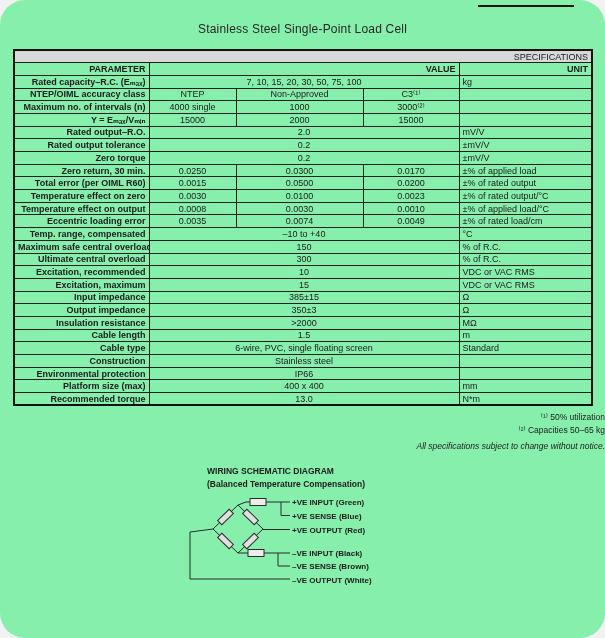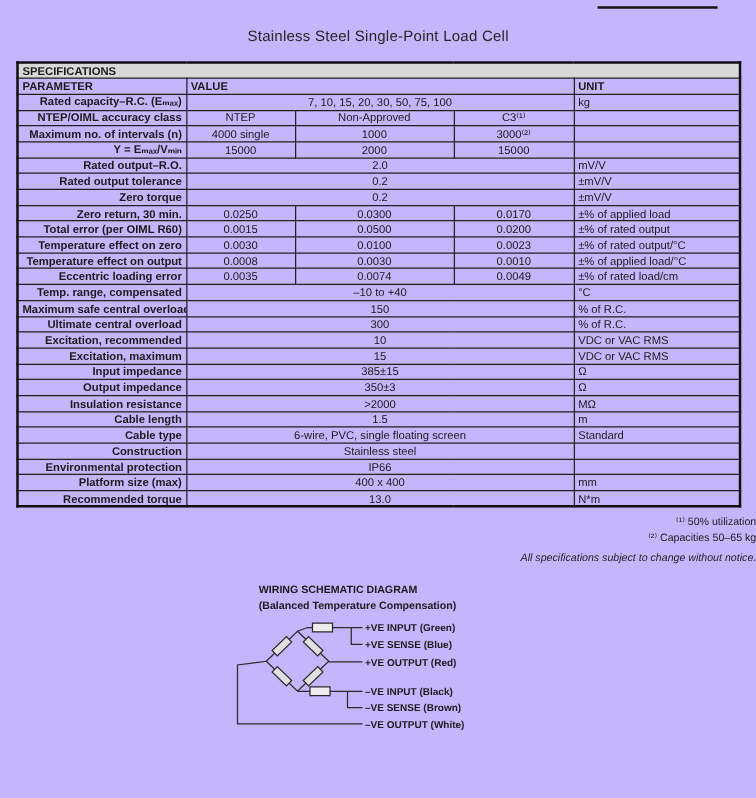--- a/index.html
+++ b/index.html
@@ -1,31 +1,31 @@
 <!DOCTYPE html>
 <html><head>
 <meta charset="utf-8">
 <style>
   * { margin:0; padding:0; box-sizing:border-box; }
   html,body { background:#f2f2f2; }
   .page {
-    width:605px; height:638px; position:relative; background:#c4b5fd;
+    width:605px; height:638px; position:relative; background:#86efac;
     font-family:"Liberation Sans","DejaVu Sans",sans-serif; color:#1b1b1b;
-    overflow:hidden; margin:0 auto;
+    overflow:hidden; margin:0 auto;border-radius:25px;
   }
   .header-rule { position:absolute; top:5px; left:478px; width:96px; height:2px; background:#141414; }
   .title { padding-top:22px; text-align:center; font-size:12px; color:#262626; letter-spacing:0.2px; }
 
   table.specs { border-collapse:collapse; table-layout:fixed; width:578px; margin:13px 0 0 13px;
                 border:2px solid #111; }
   table.specs td { border:1px solid #202020; font-size:9px; height:12.7px; padding:0 3px;
                    overflow:hidden; white-space:nowrap; color:#1b1b1b; }
-  td.section { background:#d8d8d8; font-weight:bold; font-size:9.5px; padding-left:4px;
-               border-bottom:2px solid #111; }
-  td.colhead { font-weight:bold; text-align:left; }
+  td.section { background:#d8d8d8; font-weight:normal; font-size:9.5px; padding-left:4px;
+               border-bottom:2px solid #111;text-align:right; }
+  td.colhead { font-weight:bold; text-align:right; }
   td.param   { font-weight:bold; text-align:right; }
   td.val     { text-align:center; }
   td.unit    { text-align:left; }
 
   .footnotes { margin:5px 0 0 14px; font-size:8.5px; color:#222;text-align:right; }
   .footnotes div { line-height:13px; }
   .disclaimer { margin-top:3px;font-style:italic; }
 
   .diagram { position:relative; margin-top:12px; height:140px; }
   .diag-title, .diag-sub { margin-left:207px; font-size:8.5px; font-weight:bold; line-height:13px; color:#1b1b1b; }

